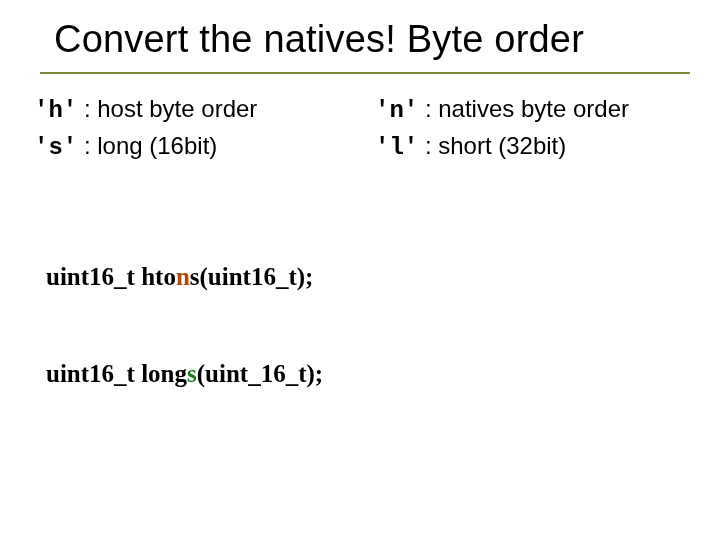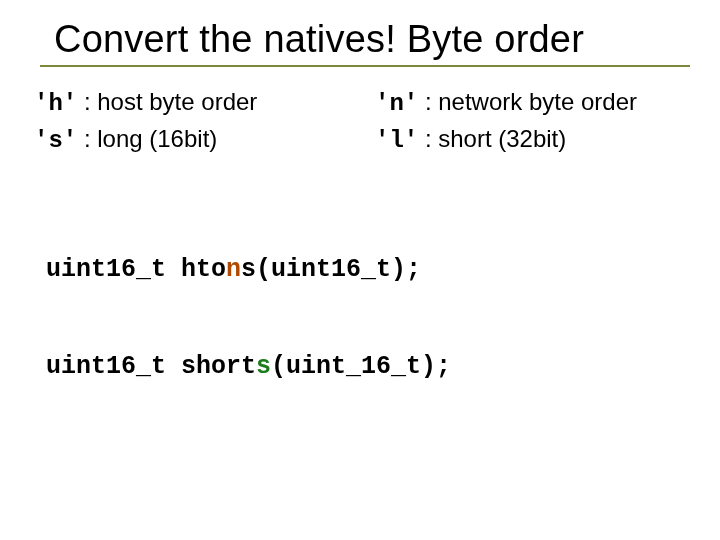--- a/index.html
+++ b/index.html
@@ -14,21 +14,21 @@
   }
   .slide {
     padding: 18px 30px 20px 40px;
     box-sizing: border-box;
     width: 100%;
     height: 100%;
   }
   .title-wrap {
     border-bottom: 2px solid #7a8a3a;
     margin: 0 0 18px 0;
-    padding-bottom: 4px;
+    padding-bottom: 11px;
   }
   .title {
     font-size: 38px;
     font-weight: 400;
     letter-spacing: 0.2px;
     margin-left: 14px;
   }
   .defs {
       display: flex;
       gap: 26px;
@@ -38,21 +38,21 @@
   }
   .def-col {
       flex: 1 1 50%;
   }
   .def-row { white-space: nowrap; }
   .mono-lit {
     font-family: "Courier New", Courier, monospace;
     font-weight: bold;
   }
   .codeblock {
-    font-family: Liberation Mono, monospace;
+    font-family: Liberation Serif, serif;
     font-size: 25px;
     font-weight: bold;
     white-space: pre;
     margin-top: 30px;
     margin-left: 6px;
     line-height: 1.3;
   }
   .codeblock .line { display: block; }
   .hl-n { color: #b04a00; }
   .hl-s { color: #1a7d1a; }
@@ -73,32 +73,32 @@
         <span>: host byte order</span>
       </div>
       <div class="def-row">
         <span class="mono-lit">'s'</span>
         <span>: long (16bit)</span>
       </div>
     </div>
     <div class="def-col">
       <div class="def-row">
         <span class="mono-lit">'n'</span>
-        <span>: network byte order</span>
+        <span>: natives byte order</span>
       </div>
       <div class="def-row">
         <span class="mono-lit">'l'</span>
         <span>: short (32bit)</span>
       </div>
     </div>
   </div>
 
   <div class="codeblock">
     <span class="line"><span>uint16_t </span><span>hto</span><span class="hl-n">n</span><span>s</span><span>(uint16_t);</span></span>
-    <span class="line"><span>uint16_t </span><span>short</span><span class="hl-s">s</span><span></span><span>(uint_16_t);</span></span>
+    <span class="line"><span>uint16_t </span><span>long</span><span class="hl-s">s</span><span></span><span>(uint_16_t);</span></span>
   </div>
 
   <div class="codeblock">
     
     
   </div>
 
 </div>
 
 </body></html>

